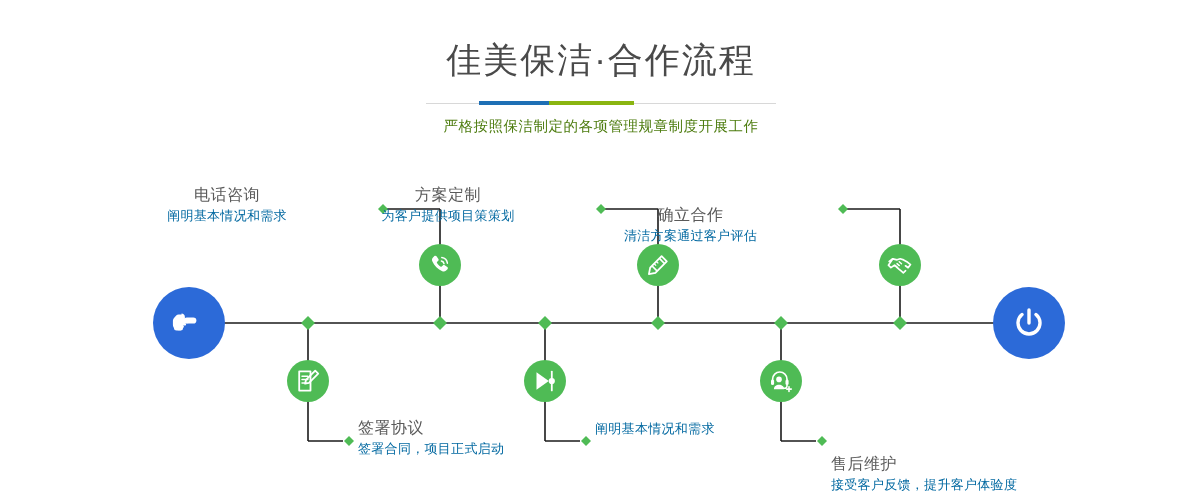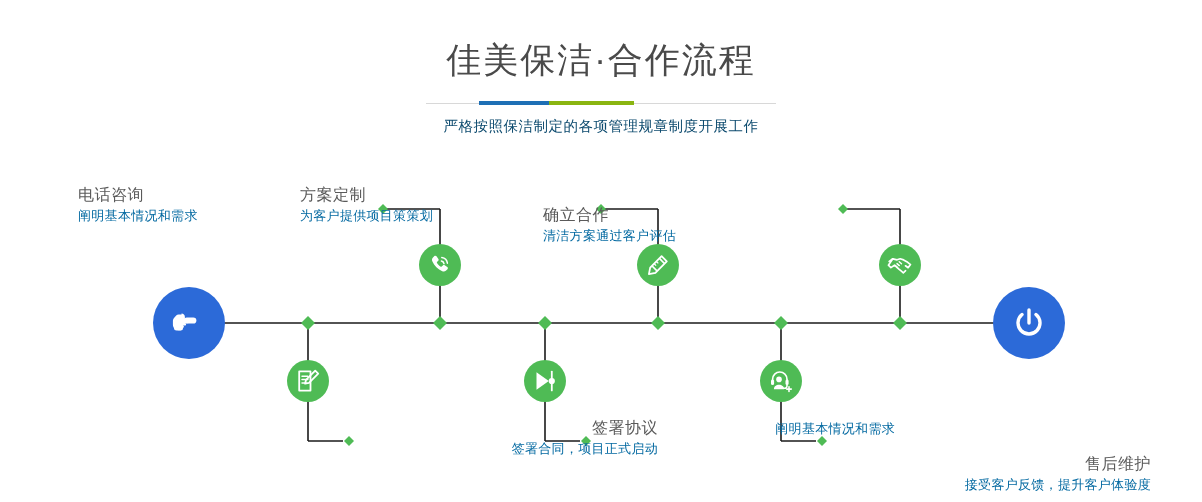--- a/index.html
+++ b/index.html
@@ -32,21 +32,21 @@
     position:absolute;left:0;top:1.5px;width:350px;height:1px;background:#d8d8d8;
   }
   .divider .seg-blue{
     position:absolute;left:53px;top:0;width:70px;height:4px;background:#1e6fb5;
   }
   .divider .seg-green{
     position:absolute;left:123px;top:0;width:85px;height:4px;background:#8ab511;
   }
   .subtitle{
     font-size:14.5px;
-    color:#0c4a6e;
+    color:#4d7c0f;
     margin-top:12px;
     letter-spacing:.5px;
   }
 
   
   .flow{position:absolute;left:0;top:150px;width:1202px;height:352px;}
   .flow svg{position:absolute;left:0;top:0;}
 
   .node-icon{
     position:absolute;
@@ -63,22 +63,22 @@
     width:72px;height:72px;
     border-radius:50%;
     background:#2c6ad8;
     display:flex;align-items:center;justify-content:center;
   }
   .endpoint svg{position:static;}
 
   .lbl{position:absolute;white-space:nowrap;}
   .lbl .t{font-size:16px;color:#5a5a5a;line-height:20px;letter-spacing:.5px;}
   .lbl .d{font-size:13px;color:#0369a1;line-height:18px;letter-spacing:.3px;margin-top:2px;}
-  .lbl.right-align{text-align:left;}
-  .lbl.left-align{text-align:right;}
+  .lbl.right-align{text-align:center;}
+  .lbl.left-align{text-align:left;}
 </style>
 </head>
 <body>
 
 <div id="root">
 
   <div class="header">
     <div class="title">佳美保洁·合作流程</div>
     <div class="divider">
       <div class="rule"></div>

